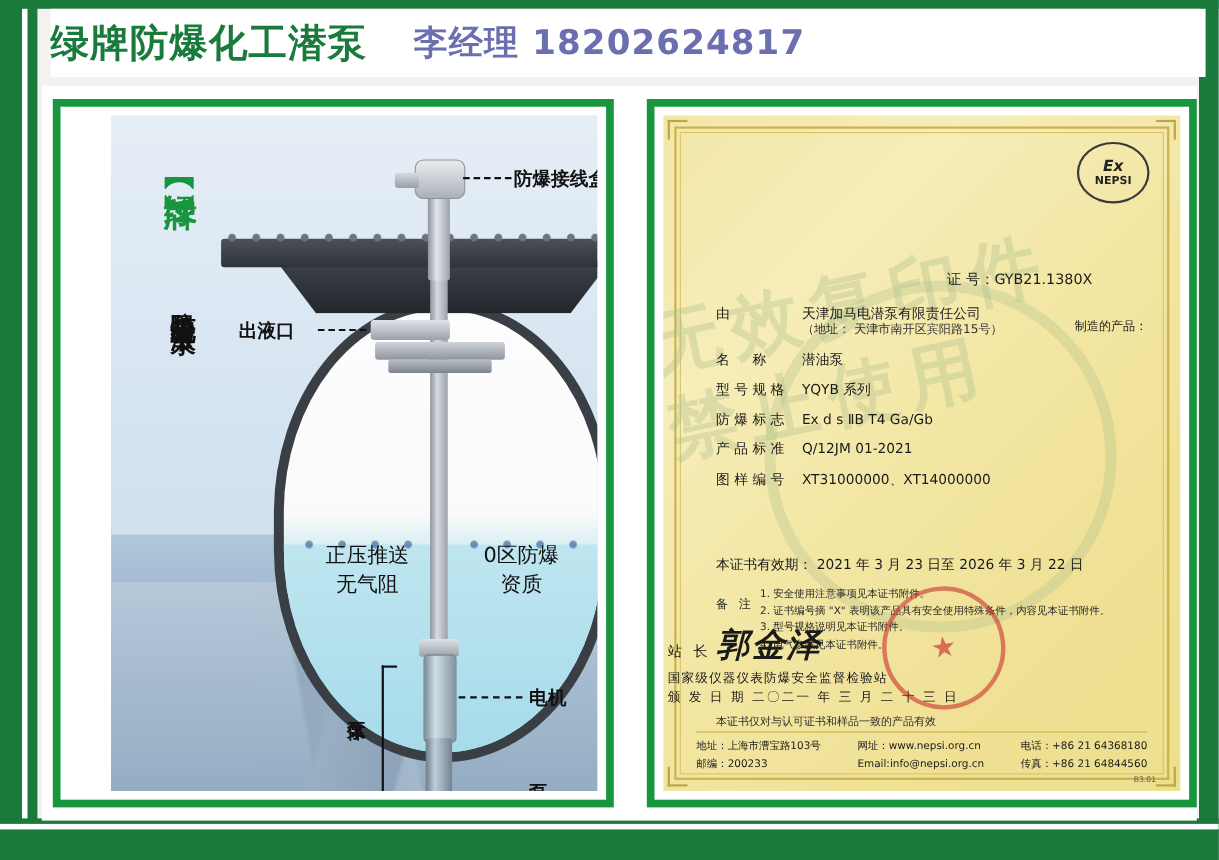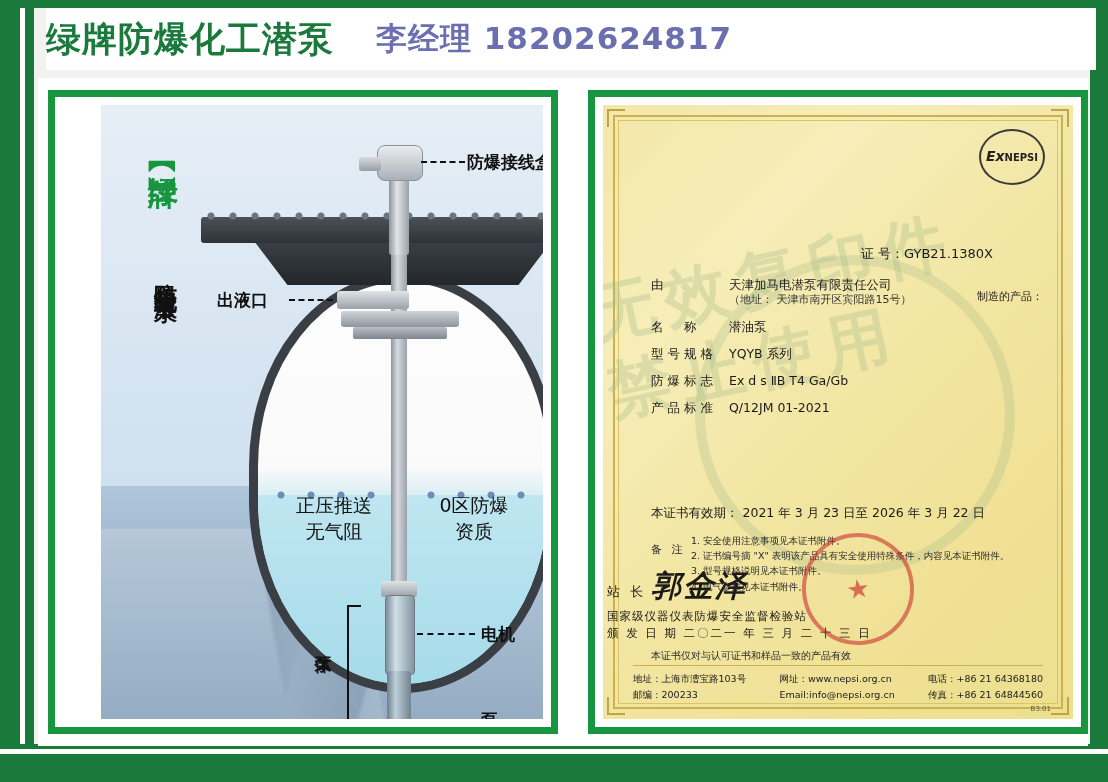--- a/index.html
+++ b/index.html
@@ -188,21 +188,21 @@
     line-height:1.25;letter-spacing:10px;transform:rotate(-12deg);
     white-space:pre-wrap;pointer-events:none;
   }
   .wm-circle{
     position:absolute;left:92px;top:150px;width:300px;height:300px;
     border:10px solid rgba(168,190,140,.30);border-radius:50%;
   }
   .nepsi{
     position:absolute;right:28px;top:24px;width:62px;height:52px;
     border:2px solid #3a3a3a;border-radius:50%;
-    display:flex;flex-direction:row;align-items:center;justify-content:center;
+    display:flex;flex-direction:column;align-items:center;justify-content:center;
     font-size:10px;font-weight:bold;color:#222;line-height:1.1;
   }
   .nepsi .ex{font-size:14px;font-style:italic;}
   .cert-title{
     position:absolute;left:0;top:78px;width:100%;text-align:center;
     font-size:38px;font-weight:bold;letter-spacing:16px;color:#161616;
   }
   .cert-no{
     position:absolute;right:80px;top:140px;font-size:13px;color:#1a1a1a;
   }
@@ -363,20 +363,24 @@
           <div class="v">YQYB 系列</div>
         </div>
         <div class="row">
           <div class="k">防爆标志</div>
           <div class="v">Ex d s ⅡB T4 Ga/Gb</div>
         </div>
         <div class="row">
           <div class="k">产品标准</div>
           <div class="v">Q/12JM 01-2021</div>
         </div>
+        <div class="row">
+          <div class="k">图样编号</div>
+          <div class="v">XT31000000、XT14000000</div>
+        </div>
       </div>
 
 
       <div class="valid">本证书有效期：  2021 年 3 月 23 日至 2026 年 3 月 22 日</div>
 
       <div class="notes">
         <span class="nk">备  注</span>
         <ol>
           <li>安全使用注意事项见本证书附件。</li>
           <li>证书编号摘 "X" 表明该产品具有安全使用特殊条件，内容见本证书附件。</li>

